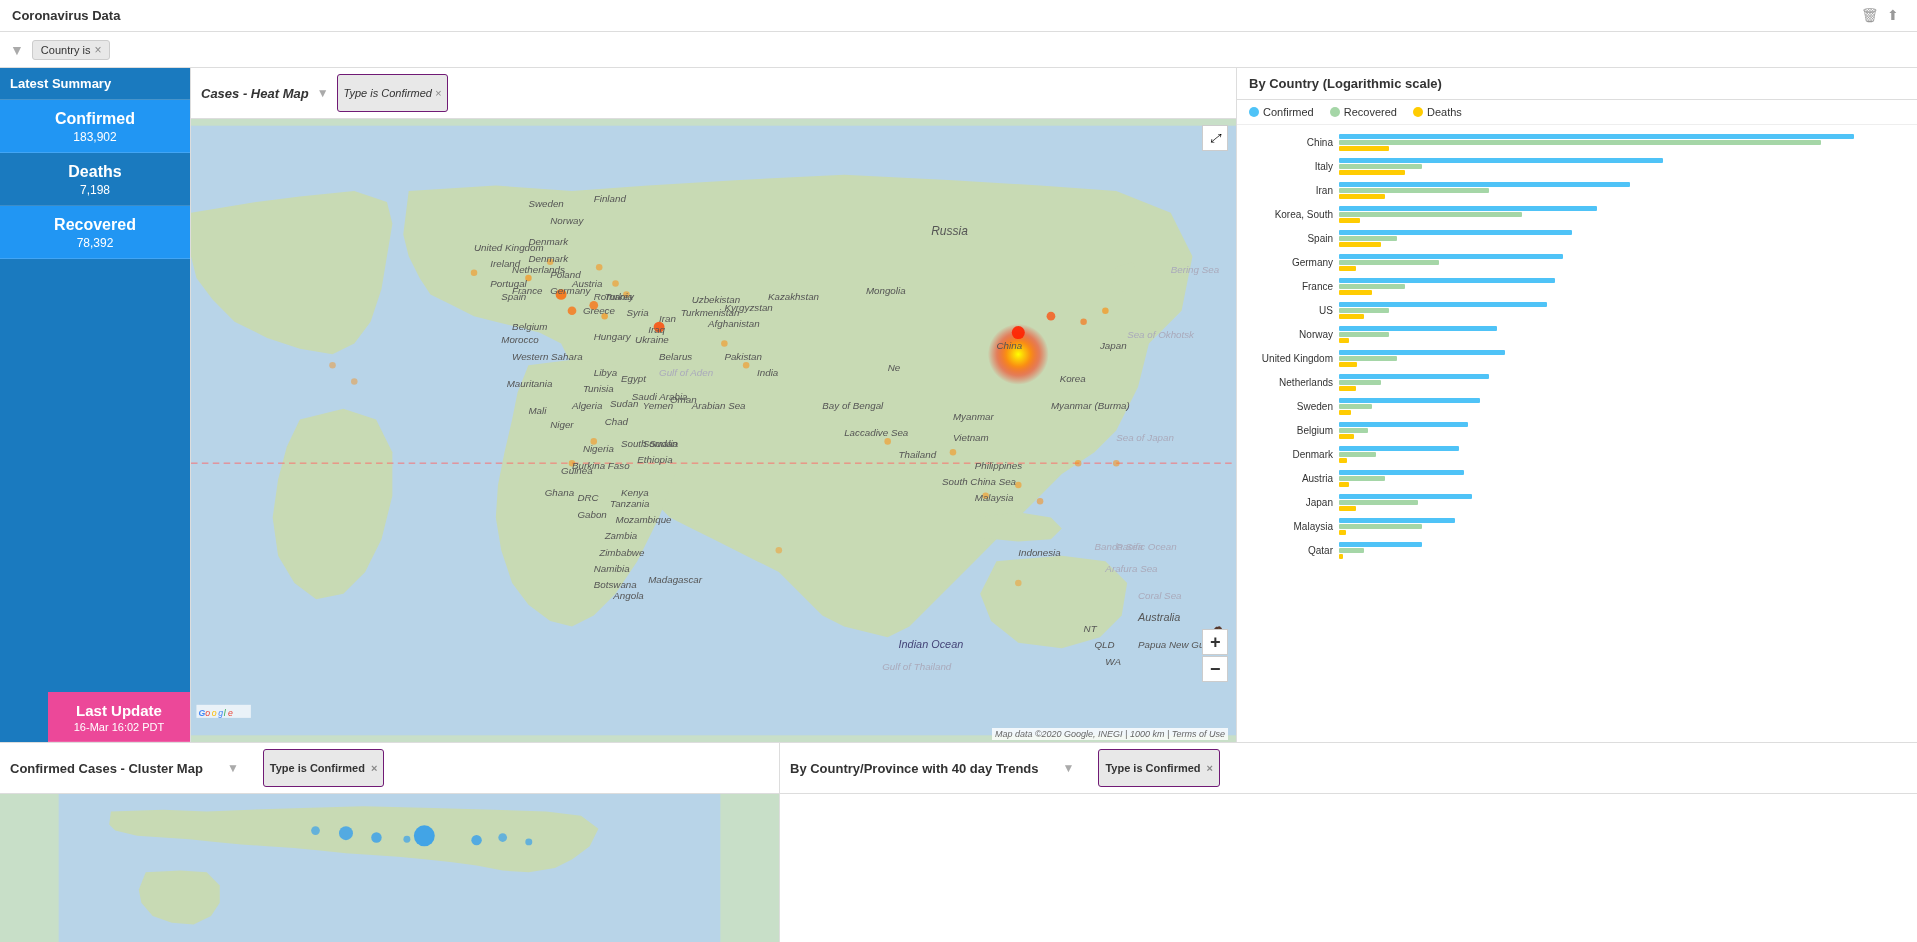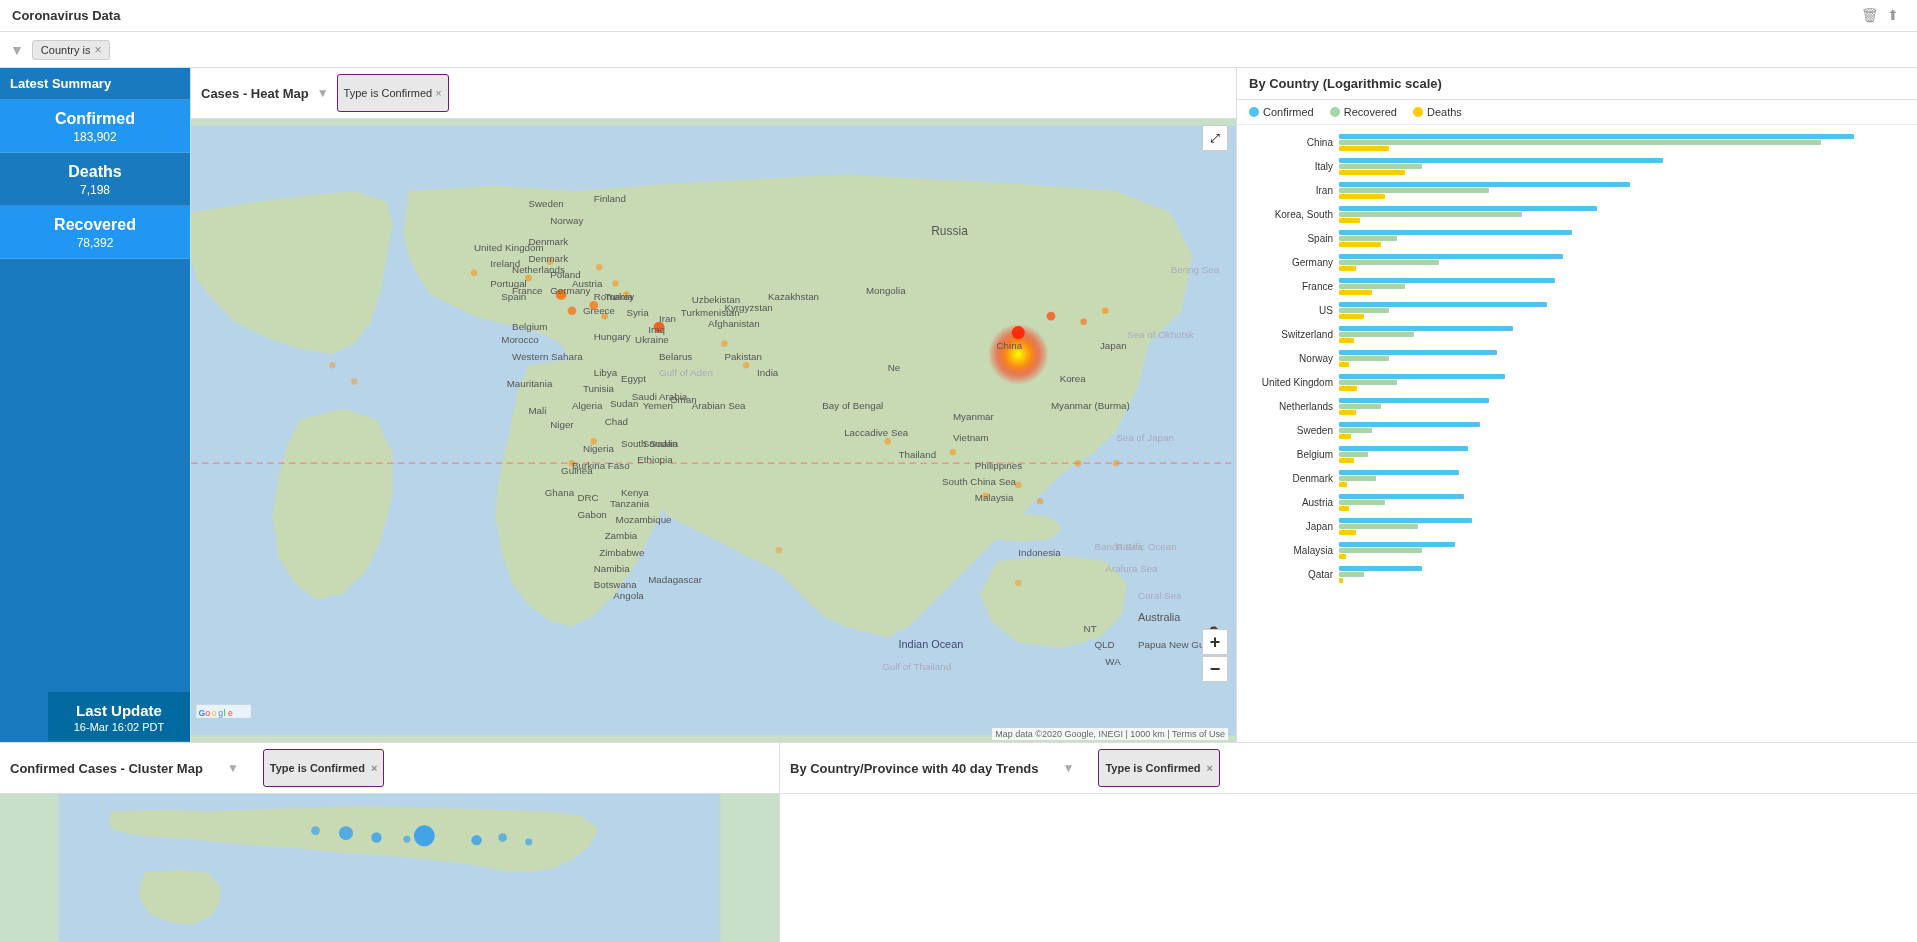--- a/index.html
+++ b/index.html
@@ -79,20 +79,21 @@
     .stat-last { font-size: 15px; font-weight: bold; }
     .stat-date { font-size: 11px; margin-top: 2px; }
 
     
     .map-area {
       flex: 1;
       display: flex;
       flex-direction: column;
       border-left: 1px solid #ddd;
       border-right: 1px solid #ddd;
+      font-style: italic;
     }
     .map-header {
       background: #fff;
       border-bottom: 1px solid #ddd;
       padding: 6px 10px;
       display: flex;
       align-items: center;
       gap: 8px;
     }
     .map-title { font-size: 13px; font-weight: bold; color: #333; }
@@ -286,21 +287,21 @@
       <div class="stat-value">183,902</div>
     </div>
     <div class="stat-card" style="background:#1a7abf;">
       <div class="stat-label">Deaths</div>
       <div class="stat-value">7,198</div>
     </div>
     <div class="stat-card" style="background:#2196f3;">
       <div class="stat-label">Recovered</div>
       <div class="stat-value">78,392</div>
     </div>
-    <div class="stat-card" style="background:#0369a1; margin-top:auto;margin-left:48px;">
+    <div class="stat-card" style="background:#ec4899; margin-top:auto;margin-left:48px;">
       <div class="stat-last">Last Update</div>
       <div class="stat-date">16-Mar 16:02 PDT</div>
     </div>
   </div>
 
   <div class="map-area">
     <div class="map-header">
       <span class="map-title">Cases - Heat Map</span>
       <span class="filter-icon" style="color:#aaa;font-size:12px;">▼</span>
       <div class="map-filter-tag">
@@ -567,28 +568,20 @@
         </div>
         <div class="bar-row">
           <div class="bar-country">US</div>
           <div class="bars-container">
             <div class="bar bar-confirmed" style="width: 207.692px;"></div>
             <div class="bar bar-recovered" style="width: 49.8462px;"></div>
             <div class="bar bar-deaths" style="width: 24.9231px;"></div>
           </div>
         </div>
         <div class="bar-row">
-          <div class="bar-country">Switzerland</div>
-          <div class="bars-container">
-            <div class="bar bar-confirmed" style="width: 174.462px;"></div>
-            <div class="bar bar-recovered" style="width: 74.7692px;"></div>
-            <div class="bar bar-deaths" style="width: 14.9538px;"></div>
-          </div>
-        </div>
-        <div class="bar-row">
           <div class="bar-country">Norway</div>
           <div class="bars-container">
             <div class="bar bar-confirmed" style="width: 157.846px;"></div>
             <div class="bar bar-recovered" style="width: 49.8462px;"></div>
             <div class="bar bar-deaths" style="width: 9.96923px;"></div>
           </div>
         </div>
         <div class="bar-row">
           <div class="bar-country">United Kingdom</div>
           <div class="bars-container">

